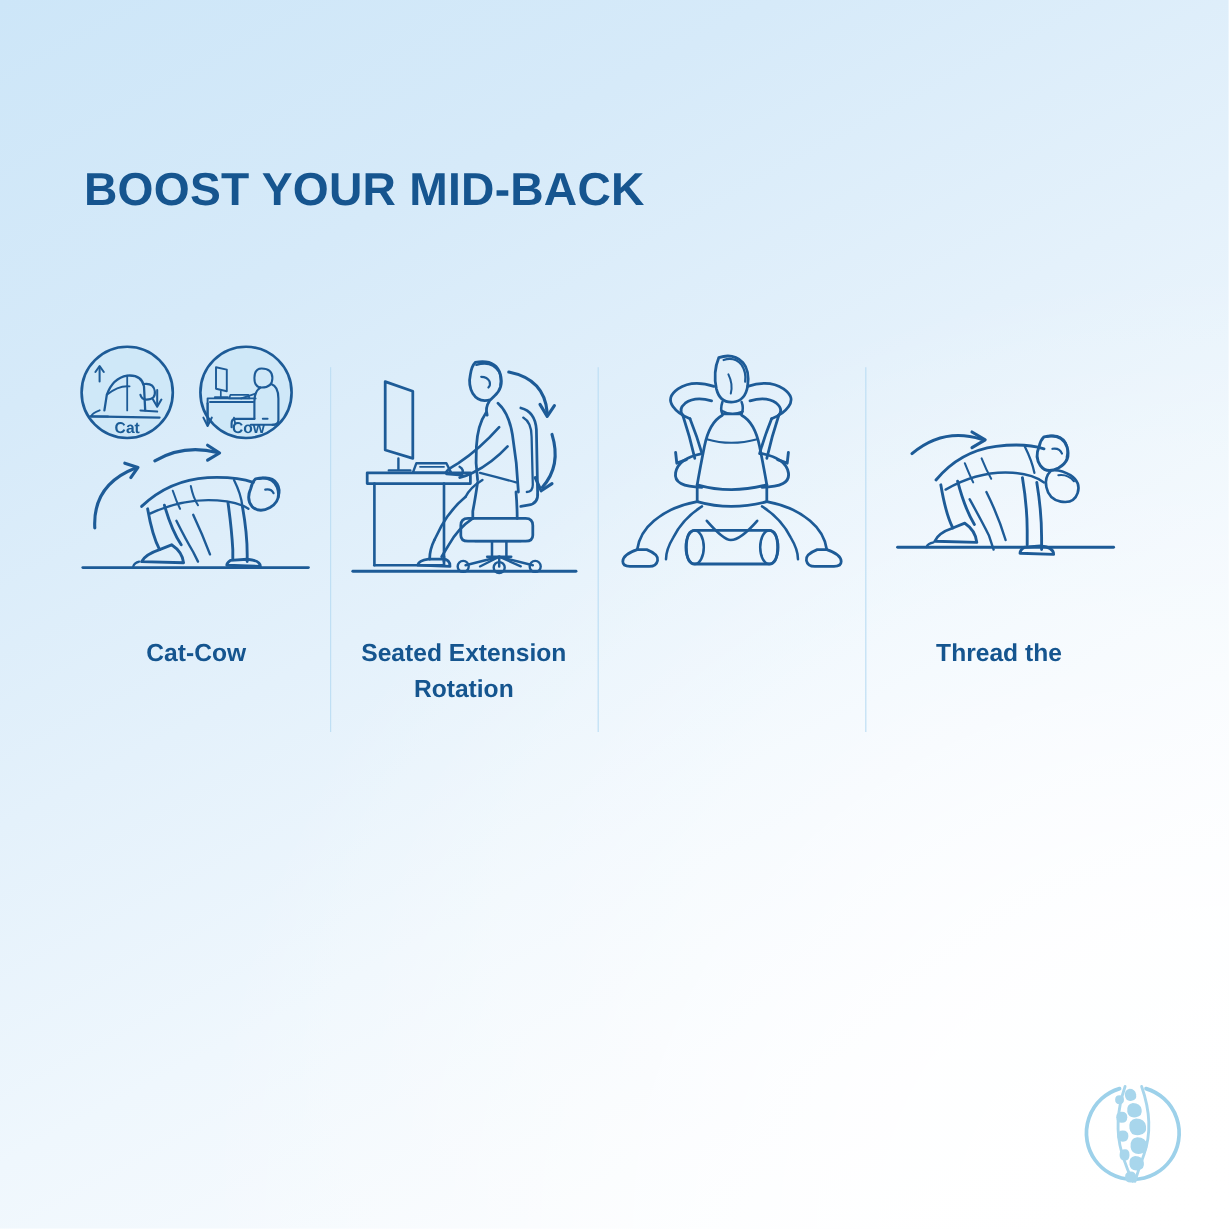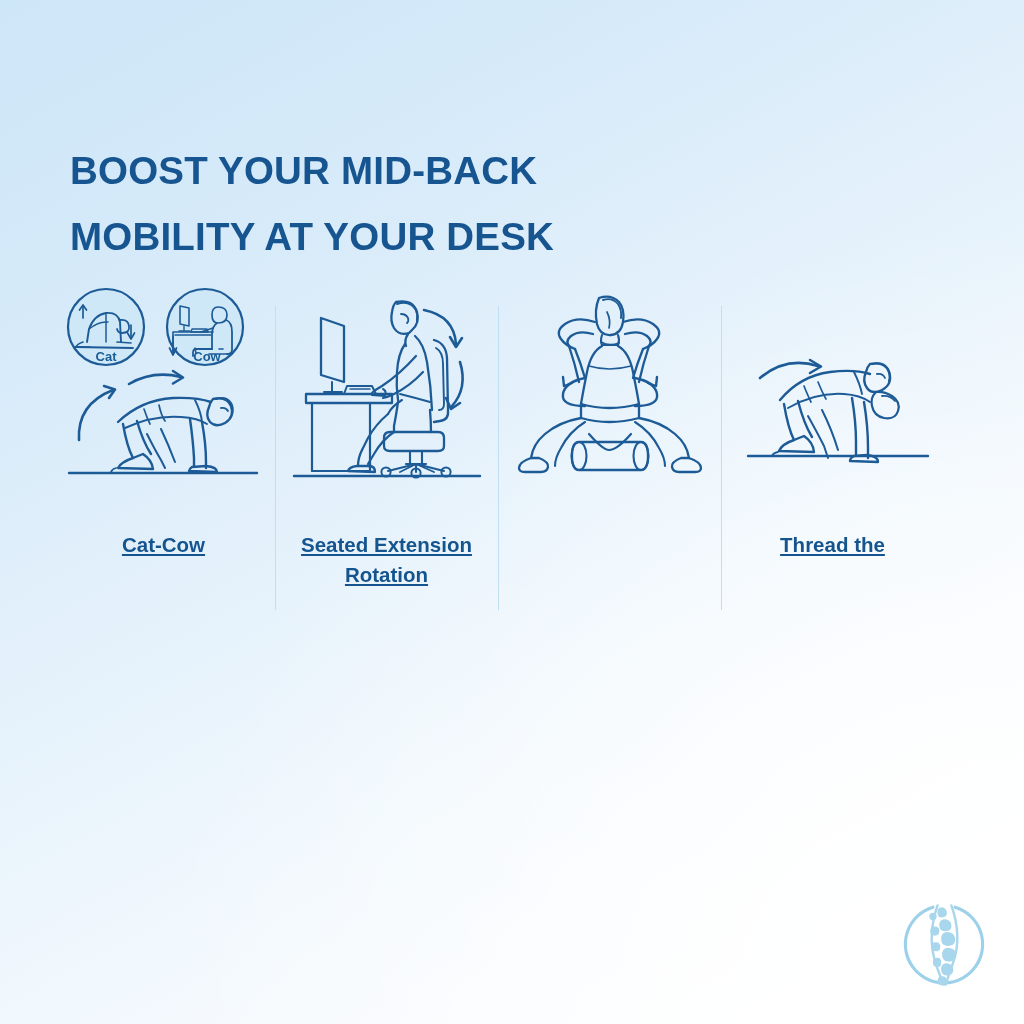--- a/index.html
+++ b/index.html
@@ -27,21 +27,21 @@
     left: 70px;
     top: 106px;
     width: 720px;
     color: #16558f;
     font-size: 38.5px;
     font-weight: bold;
     line-height: 1.42;
     letter-spacing: 0.2px;
     text-transform: uppercase;
   }
-  .title .line { display: block; margin-top: 12px; }
+  .title .line { display: block; }
 
   
   .panels {
     position: absolute;
     left: 52px;
     top: 282px;
     width: 892px;
     height: 328px;
     display: flex;
   }
@@ -74,21 +74,21 @@
   }
   .caption {
     margin-top: 36px;
     text-align: center;
     color: #15558f;
     font-size: 20.5px;
     font-weight: bold;
     line-height: 1.45;
     padding: 0 12px;
   }
-  .caption .cline { display: block; text-decoration: underline; }
+  .caption .cline { display: block; }
 
   
   .badge-text {
     font-family: "Liberation Sans", sans-serif;
     font-size: 13px;
     font-weight: bold;
     fill: #1a5c96;
   }
 
   
@@ -101,21 +101,20 @@
   }
   .logo svg { width: 100%; height: 100%; }
 </style>
 </head>
 <body>
 
 <div id="infographic">
 
   <h1 class="title">
     <span class="line">BOOST YOUR MID-BACK</span>
-    <span class="line">MOBILITY AT YOUR DESK</span>
   </h1>
 
   <div class="panels">
 
     <div class="panel">
       <div class="art">
         <svg viewBox="0 0 205 212" preserveAspectRatio="xMidYMax meet">
           <g fill="none" stroke="#1d5b97" stroke-width="2.1" stroke-linecap="round" stroke-linejoin="round">
 
             <g>

